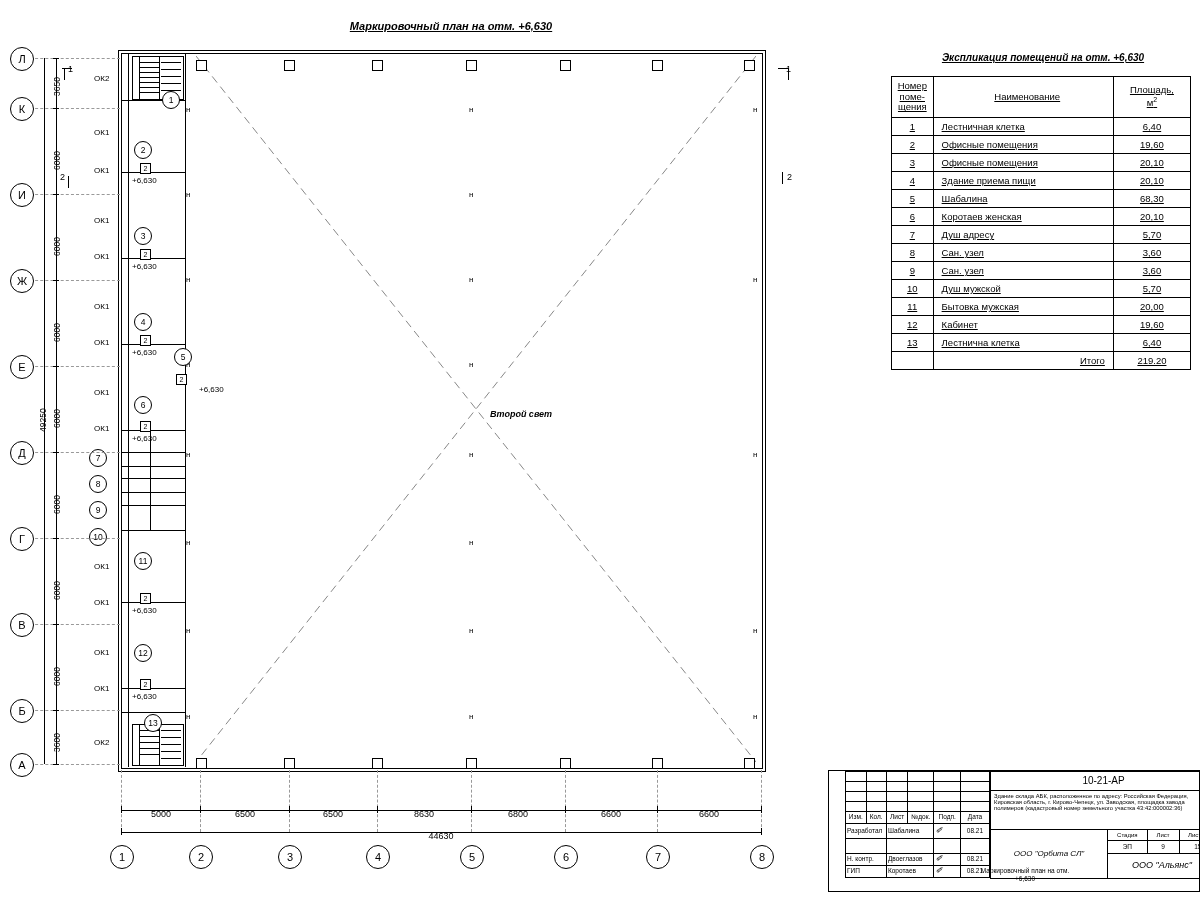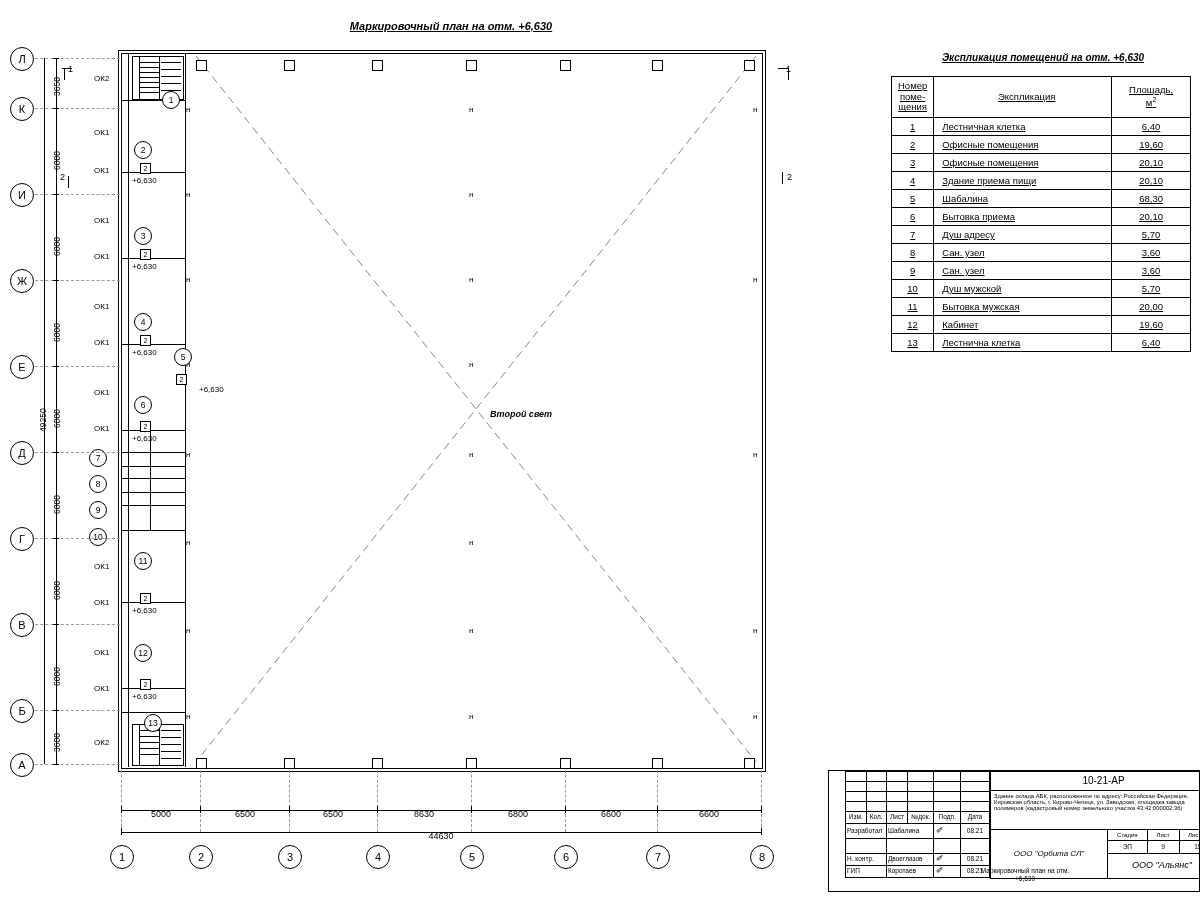--- a/index.html
+++ b/index.html
@@ -103,21 +103,21 @@
 
   <div class="abs expl-wrap">
     <table class="expl">
       <thead>
         <tr>
           <th class="c-num">
             <span style="white-space:pre-line">Номер
 поме-
 щения</span>
           </th>
-          <th class="c-name" style="text-align:center">Экспликация</th>
+          <th class="c-name" style="text-align:center">Наименование</th>
           <th class="c-area">
             <span>Площадь,</span><br>
             <span>м</span><span class="sup">2</span>
           </th>
         </tr>
       </thead>
       <tbody id="expl-body">
           <tr>
             <td class="c-num">1</td>
             <td class="c-name">Лестничная клетка</td>
@@ -138,21 +138,21 @@
             <td class="c-name">Здание приема пищи</td>
             <td class="c-area">20,10</td>
           </tr>
           <tr>
             <td class="c-num">5</td>
             <td class="c-name">Шабалина</td>
             <td class="c-area">68,30</td>
           </tr>
           <tr>
             <td class="c-num">6</td>
-            <td class="c-name">Бытовка приема</td>
+            <td class="c-name">Коротаев женская</td>
             <td class="c-area">20,10</td>
           </tr>
           <tr>
             <td class="c-num">7</td>
             <td class="c-name">Душ адресу</td>
             <td class="c-area">5,70</td>
           </tr>
           <tr>
             <td class="c-num">8</td>
             <td class="c-name">Сан. узел</td>
@@ -175,20 +175,25 @@
           </tr>
           <tr>
             <td class="c-num">12</td>
             <td class="c-name">Кабинет</td>
             <td class="c-area">19,60</td>
           </tr>
           <tr>
             <td class="c-num">13</td>
             <td class="c-name">Лестнична клетка</td>
             <td class="c-area">6,40</td>
+          </tr>
+          <tr class="total-row">
+            <td class="c-num"></td>
+            <td class="c-name total-label">Итого</td>
+            <td class="c-area">219.20</td>
           </tr>
         </tbody>
     </table>
   </div>
 
   <div class="abs" style="left:0;top:0;width:830px;height:900px;">
 
     <div class="bld-outer"></div>
     <div class="bld-inner"></div>
     <div class="left-wall2"></div>

